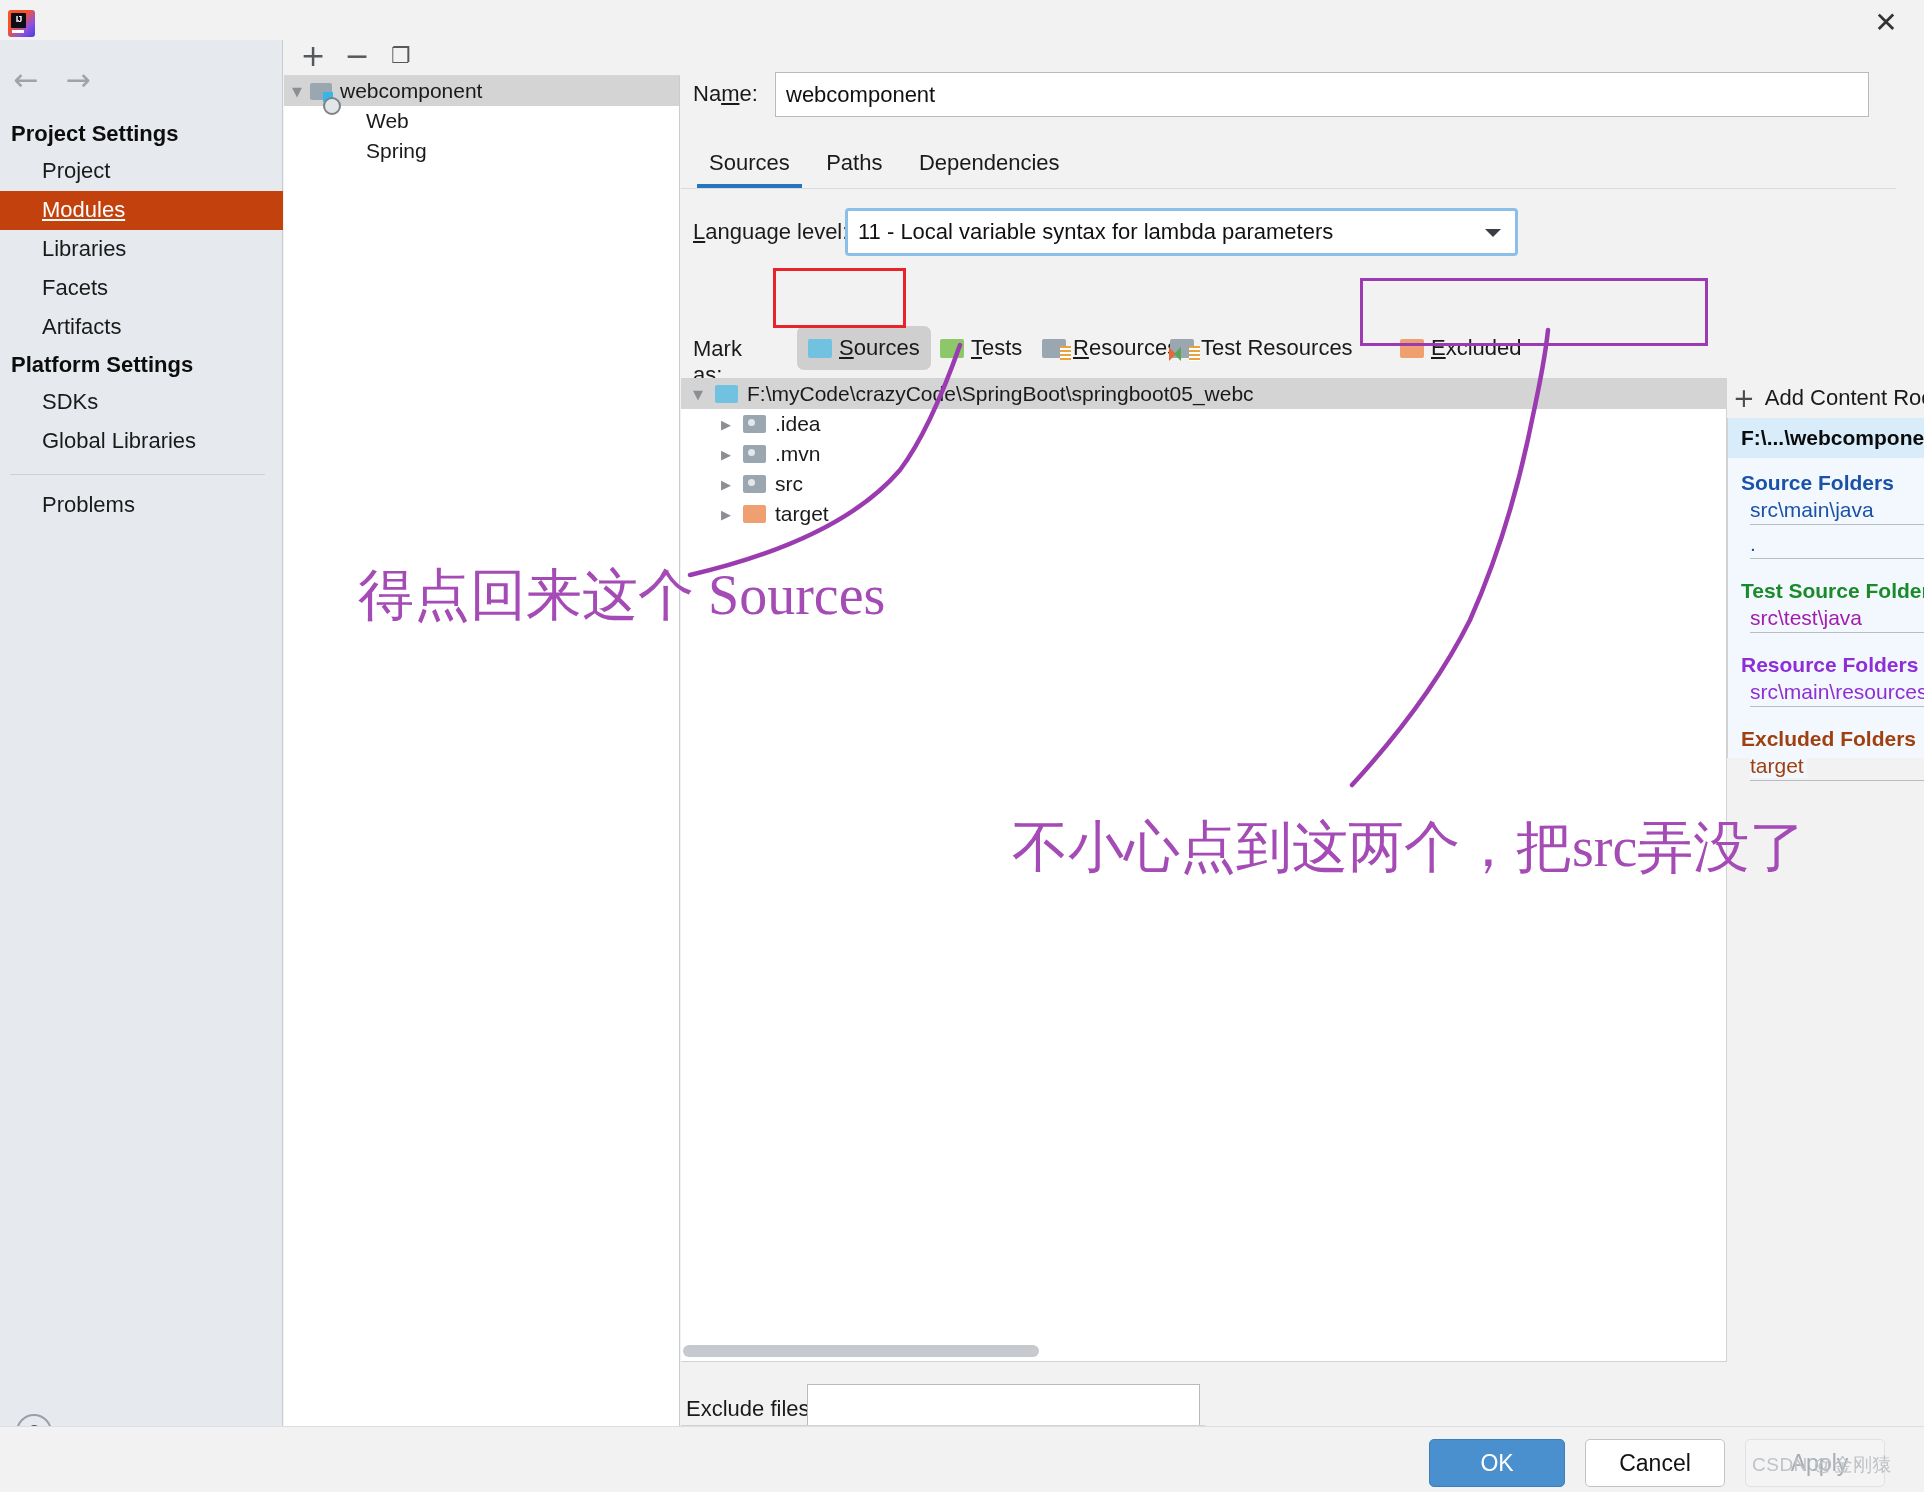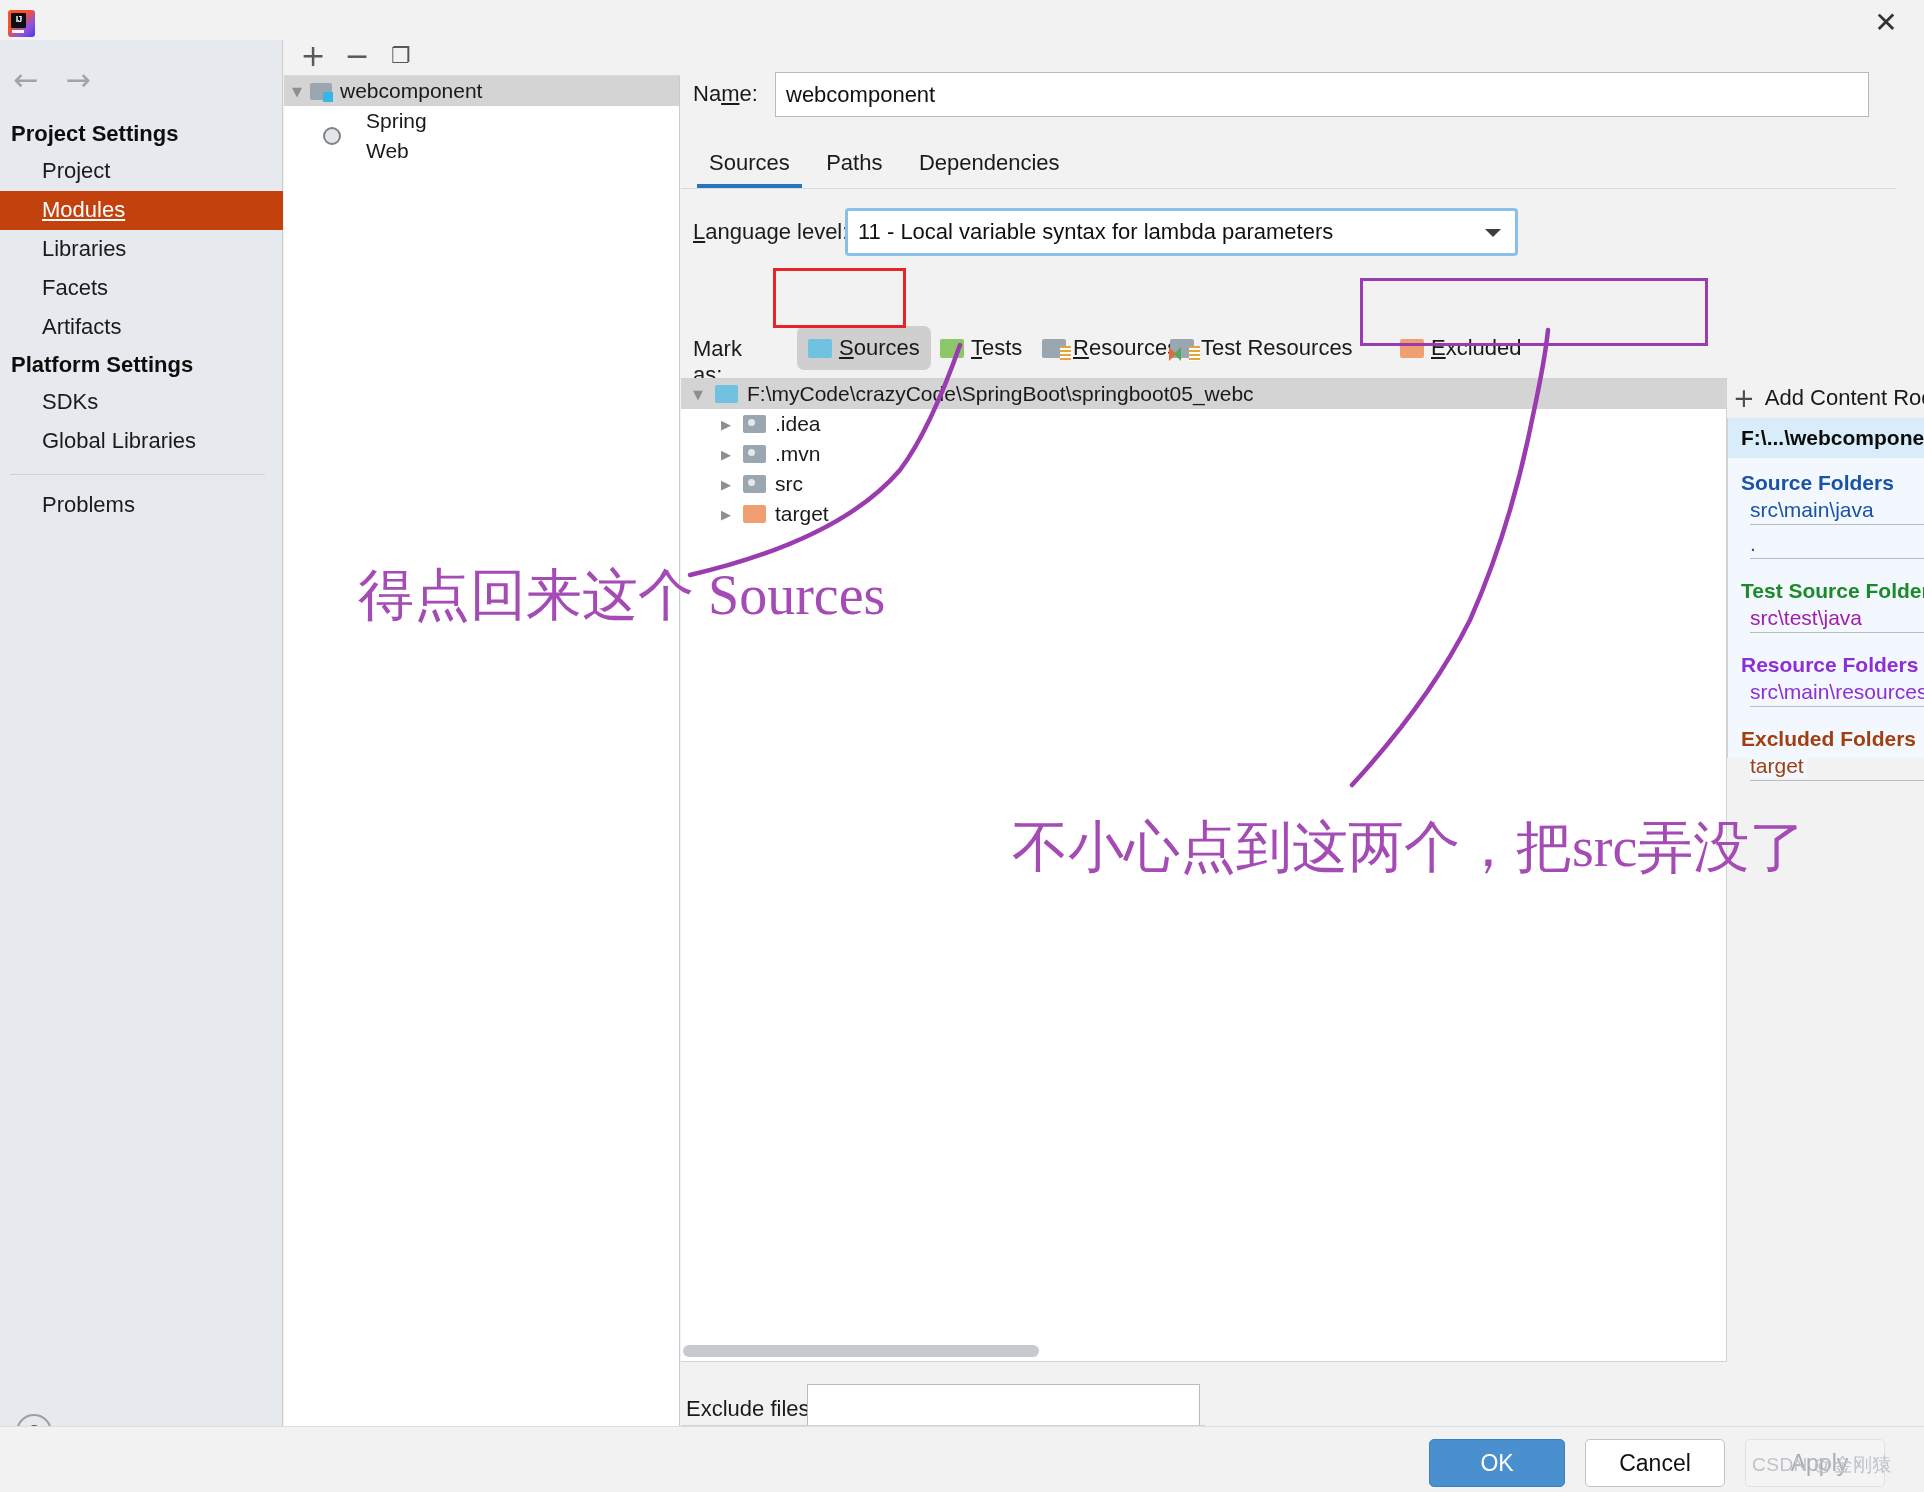--- a/index.html
+++ b/index.html
@@ -364,27 +364,27 @@
 </div>
 
 <div id="module-tree">
   <div class="tree-row sel">
     <span class="tw">▼</span>
     <span class="folder-ic grey"></span>
     <span>webcomponent</span>
   </div>
   <div class="tree-row tree-indent-2">
     <span class="tw"></span>
+    <span class="leaf-ic"><span class="leaf-web"></span></span>
+    <span>Web</span>
+  </div>
+  <div class="tree-row tree-indent-2">
+    <span class="tw"></span>
     <span class="leaf-ic"><span class="leaf-spring"></span></span>
     <span>Spring</span>
-  </div>
-  <div class="tree-row tree-indent-2">
-    <span class="tw"></span>
-    <span class="leaf-ic"><span class="leaf-web"></span></span>
-    <span>Web</span>
   </div>
 </div>
 
 <div id="detail">
 
   <div id="name-row">
     <div id="name-label"><span>Na</span><u>m</u><span>e:</span></div>
     <input id="name-input" type="text" value="webcomponent" style="">
   </div>
 

